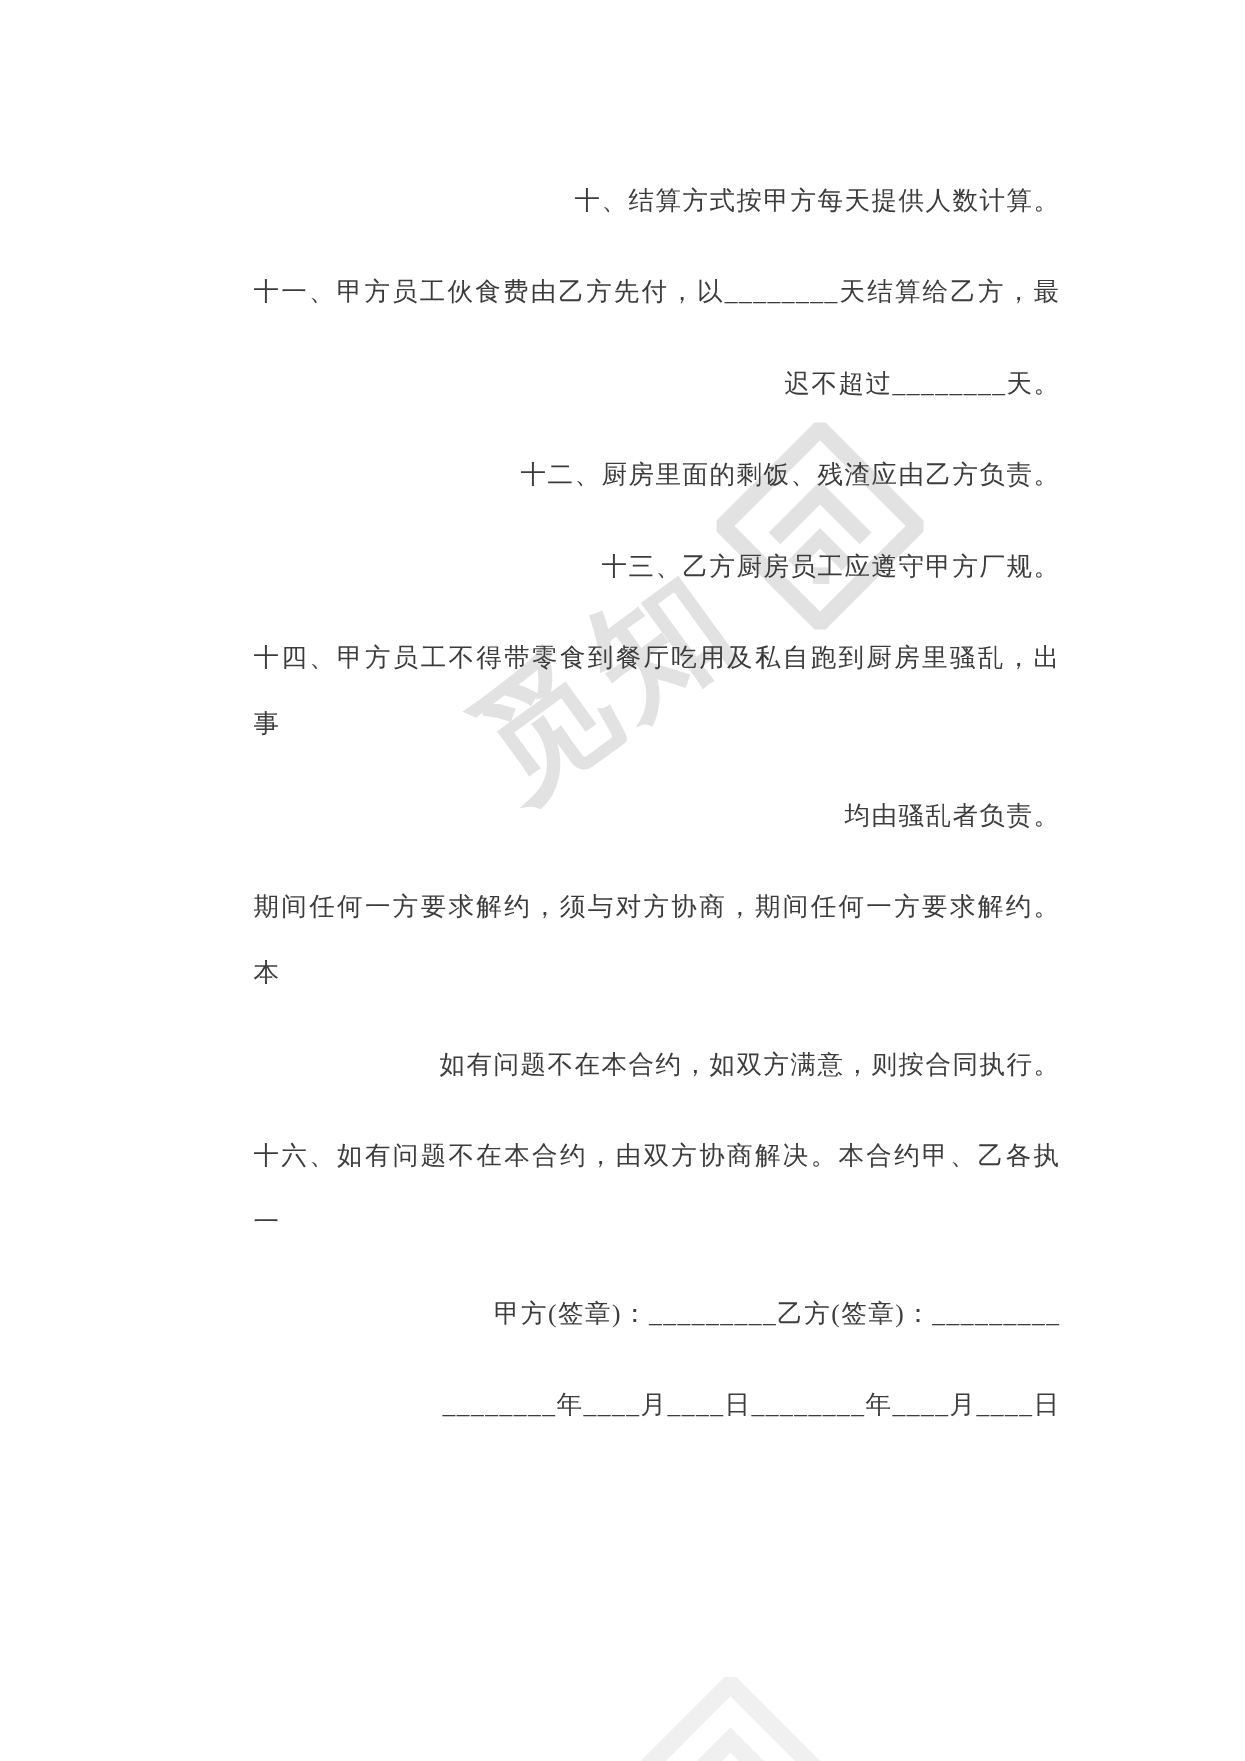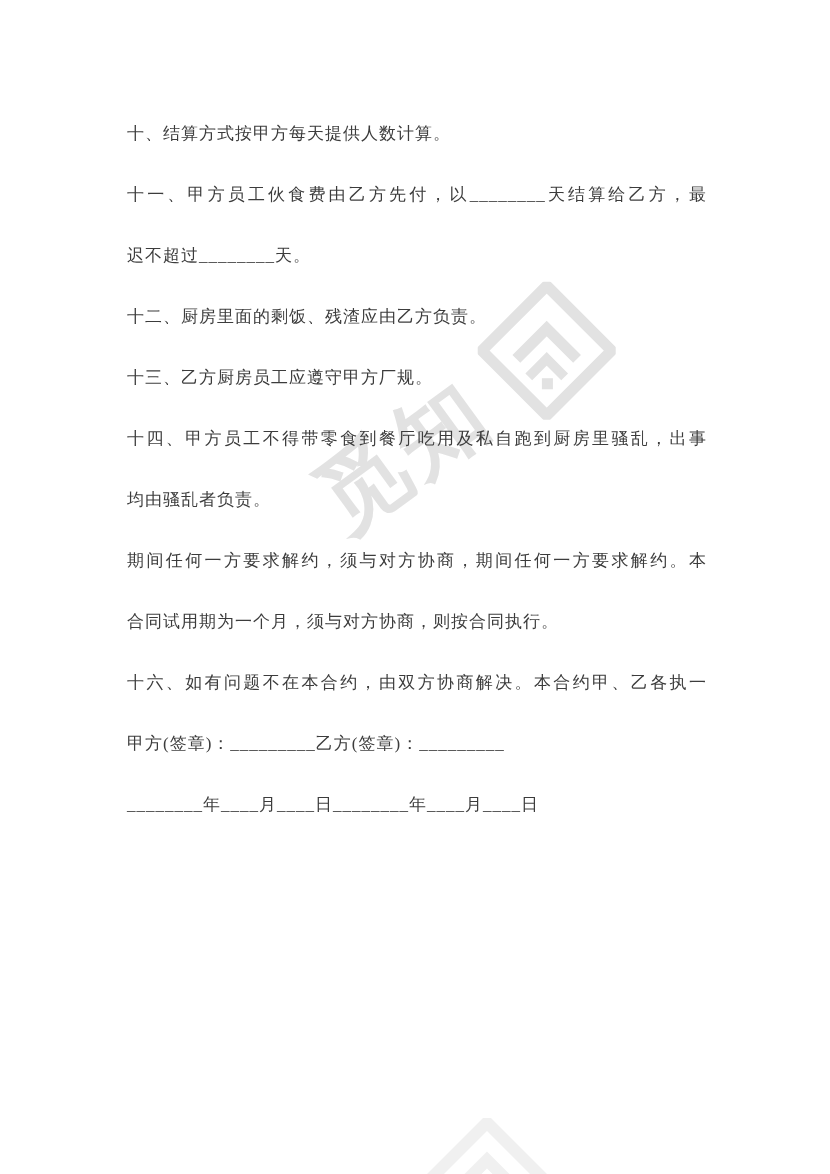--- a/index.html
+++ b/index.html
@@ -22,25 +22,26 @@
     top: 95px;
     width: 580px;
     color: #3c3c3c;
     font-size: 17px;
     letter-spacing: 1px;
     z-index: 2;
   }
   .line {
     line-height: 44px;
     min-height: 44px;
-    text-align: left;
+    text-align: right;
   }
   .line.j {
     text-align: justify;
     text-align-last: justify;
+    margin-left: 42px;
   }
 
   
   .wm-center {
     position: absolute;
     left: 255px;
     top: 330px;
     width: 420px;
     height: 160px;
     display: flex;
@@ -103,17 +104,17 @@
 
 <main class="content">
   <p class="line">十、结算方式按甲方每天提供人数计算。</p>
   <p class="line j">十一、甲方员工伙食费由乙方先付，以________天结算给乙方，最</p>
   <p class="line">迟不超过________天。</p>
   <p class="line">十二、厨房里面的剩饭、残渣应由乙方负责。</p>
   <p class="line">十三、乙方厨房员工应遵守甲方厂规。</p>
   <p class="line j">十四、甲方员工不得带零食到餐厅吃用及私自跑到厨房里骚乱，出事</p>
   <p class="line">均由骚乱者负责。</p>
   <p class="line j">期间任何一方要求解约，须与对方协商，期间任何一方要求解约。本</p>
-  <p class="line">合同试用期为一个月，须与对方协商，则按合同执行。</p>
+  <p class="line">如有问题不在本合约，如双方满意，则按合同执行。</p>
   <p class="line j">十六、如有问题不在本合约，由双方协商解决。本合约甲、乙各执一</p>
   <p class="line">甲方(签章)：_________乙方(签章)：_________</p>
   <p class="line">________年____月____日________年____月____日</p>
 </main>
 
 </body></html>

